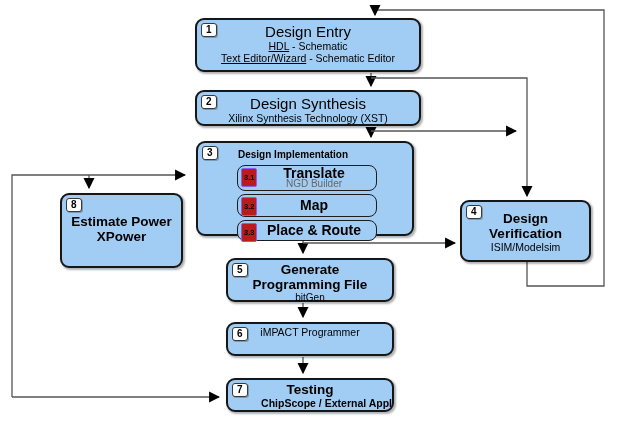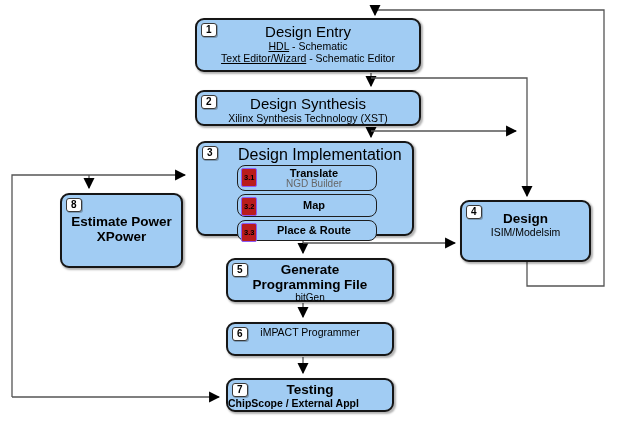--- a/index.html
+++ b/index.html
@@ -16,48 +16,48 @@
   }
   .badge {
     position:absolute; top:3px; left:4px; z-index:2;
     background:#ffffff; border:1px solid #3a3a3a; border-radius:3px;
     font-size:10px; font-weight:bold; line-height:12px; padding:0 4px;
     box-shadow:1px 1px 0 rgba(0,0,0,0.25);
   }
   .title   { font-weight:normal; text-align:center; font-size:15px; line-height:17px; }
   .title-sm{ font-weight:bold; text-align:center; font-size:13.5px; line-height:15px; }
   .sub     { text-align:center; font-size:10.5px; line-height:12px; }
-  .sub-b   { text-align:left; font-size:10.5px; line-height:12px; font-weight:bold; }
+  .sub-b   { text-align:right; font-size:10.5px; line-height:12px; font-weight:bold; }
   .u       { text-decoration:underline; }
 
   
   .n-entry       { left:195px; top:18px;  width:226px; height:54px; padding-top:3px; }
   .n-synthesis   { left:195px; top:90px;  width:226px; height:36px; padding-top:3px; }
   .n-impl        { left:196px; top:141px; width:218px; height:95px; }
   .n-verify      { left:460px; top:200px; width:131px; height:62px; padding-top:9px; }
   .n-power       { left:60px;  top:193px; width:123px; height:75px; padding-top:19px; }
   .n-generate    { left:226px; top:258px; width:168px; height:44px; padding-top:2px; }
   .n-programming { left:226px; top:322px; width:168px; height:34px; padding-top:2px; }
   .n-testing     { left:226px; top:378px; width:168px; height:34px; padding-top:2px; }
 
   .impl-title {
-    margin:4px 0 2px 40px; font-weight:normal; font-size:16px; line-height:16px;
+    margin:4px 0 2px 40px; font-weight:bold; font-size:10px; line-height:16px;
   }
   .steps { margin-left:39px; width:140px; }
   .step {
     position:relative; box-sizing:border-box; background:#a1ccf3;
     border:1.5px solid #1d1d1d; border-radius:8px; margin-bottom:3px;
     text-align:center; padding:2px 4px 2px 18px;
   }
   .step-badge {
     position:absolute; left:3px; top:2px;
     background:#b91c1c; border:1px solid #8b5cf6; border-radius:2px;
     font-size:7.5px; font-weight:bold; line-height:9px; padding:4px 2px;
   }
-  .step-label { font-size:11px; font-weight:bold; line-height:11px; }
+  .step-label { font-size:14px; font-weight:bold; line-height:11px; }
   .step-sub   { font-size:10px; color:#666666; line-height:9px; }
 </style>
 </head>
 <body>
 
 <div class="canvas">
 
   <svg class="wires" viewBox="0 0 619 428">
     <defs>
       <marker id="arr" viewBox="0 0 10 10" refX="9" refY="5" markerWidth="8.5" markerHeight="8.5" orient="auto-start-reverse">
@@ -109,20 +109,21 @@
       <div class="step">
         <span class="step-badge">3.3</span>
         <div class="step-label" style="padding:2px 0;">Place &amp; Route</div>
       </div>
     </div>
   </div>
 
   <div class="node n-verify">
     <span class="badge">4</span>
     <div class="title-sm">Design</div>
+    <div class="title-sm">Verification</div>
     <div class="sub">ISIM/Modelsim</div>
   </div>
 
   <div class="node n-power">
     <span class="badge">8</span>
     <div class="title-sm">Estimate Power</div>
     <div class="title-sm">XPower</div>
   </div>
 
   <div class="node n-generate">

